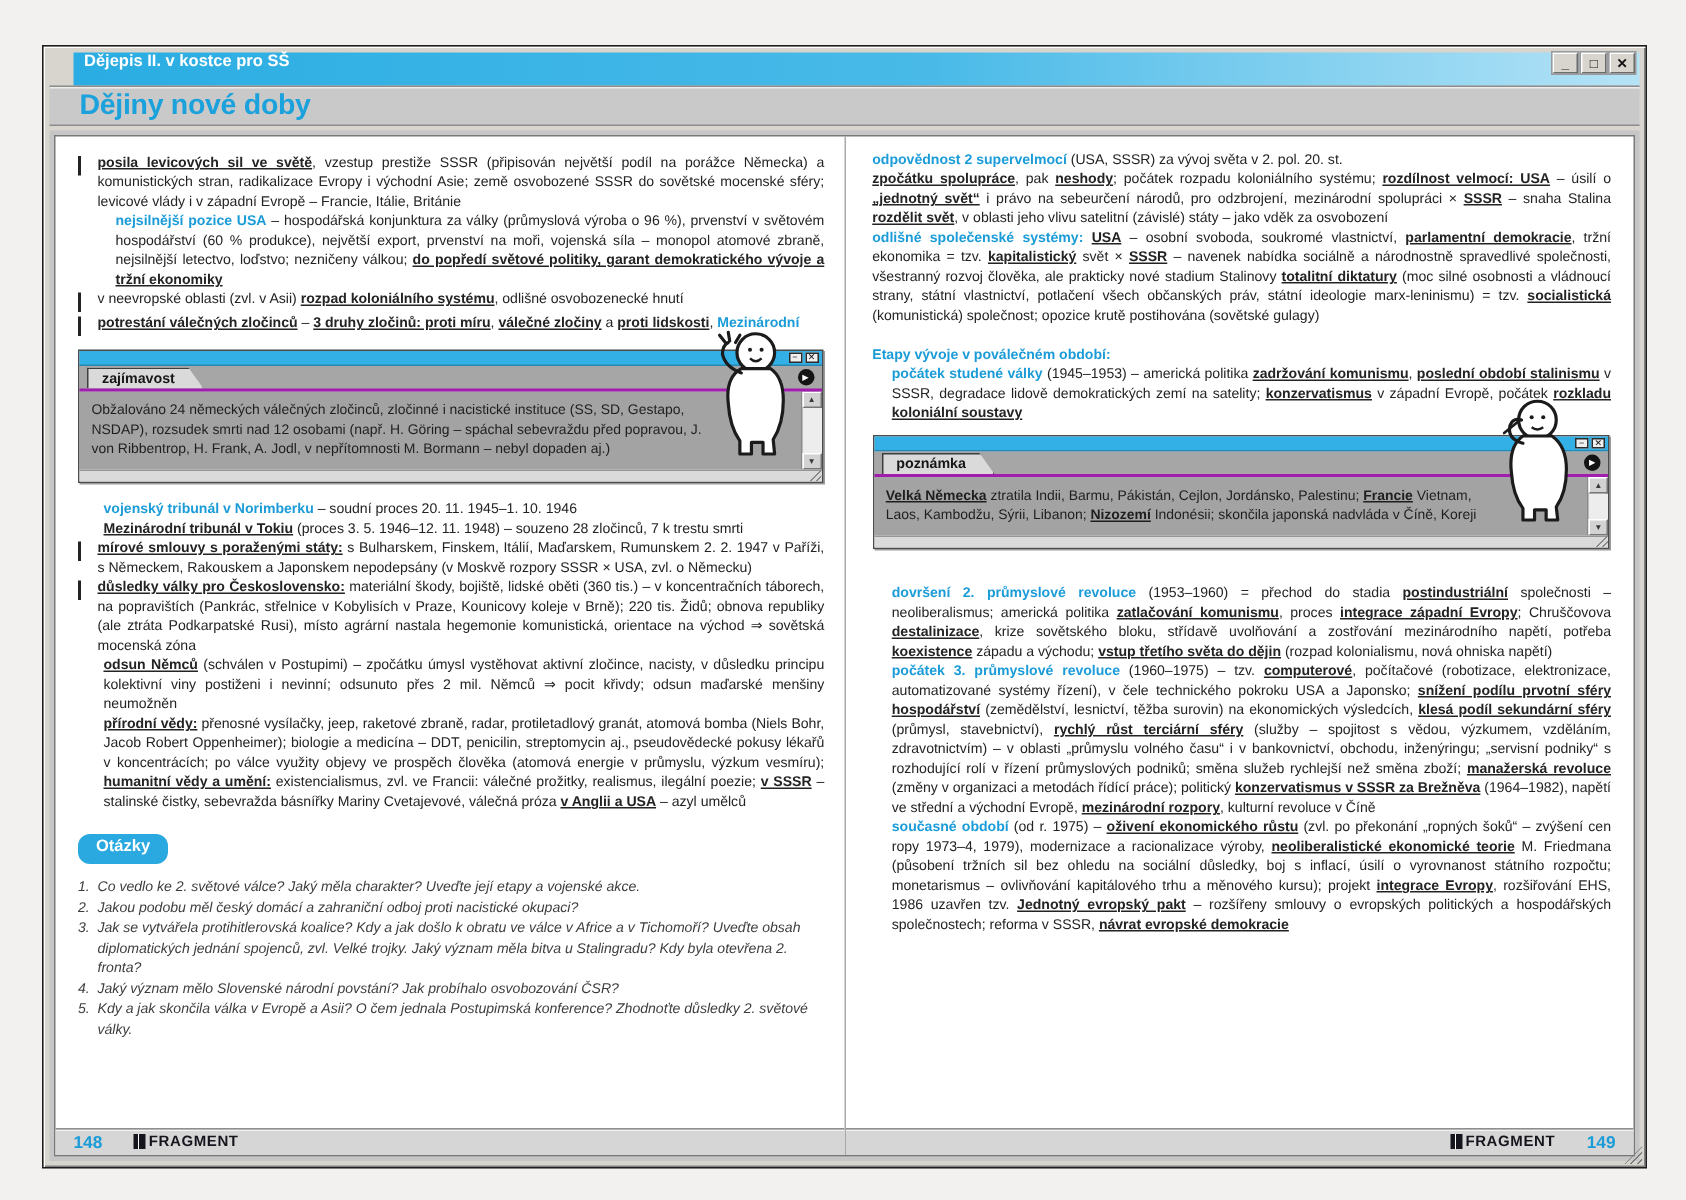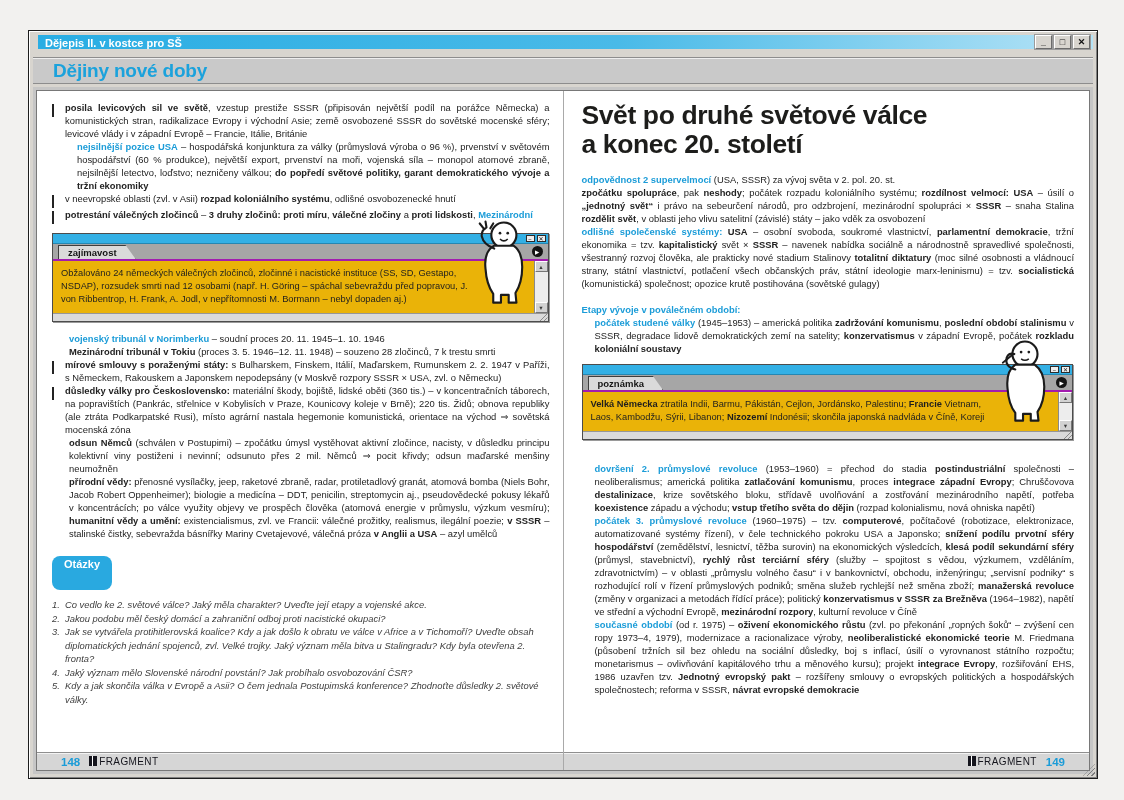--- a/index.html
+++ b/index.html
@@ -1,63 +1,63 @@
 <!DOCTYPE html>
 <html><head>
 <meta charset="utf-8">
 <style>
   html,body{margin:0;padding:0;}
   body{width:1124px;height:800px;background:#f2f1ef;font-family:"Liberation Sans",sans-serif;position:relative;overflow:hidden;}
   .window{position:absolute;left:28px;top:30px;width:1068px;height:747px;background:#d8d5cf;border:1px solid #1d1d1d;box-shadow:inset 1px 1px 0 #ffffff, inset -1px -1px 0 #808080;}
-  .titlebar{position:absolute;left:9px;top:4px;right:4px;height:14px;background:linear-gradient(90deg,#2aade3 0%,#49bae8 55%,#b5e3f6 100%);display:flex;align-items:flex-end;padding:0 3px 0 7px;box-sizing:border-box;}
+  .titlebar{position:absolute;left:20px;top:4px;right:4px;height:24px;background:linear-gradient(90deg,#2aade3 0%,#49bae8 55%,#b5e3f6 100%);display:flex;align-items:flex-start;padding:0 3px 0 7px;box-sizing:border-box;}
   .title-text{color:#ffffff;font-weight:bold;font-size:11px;}
   .win-controls{margin-left:auto;display:flex;gap:2px;}
   .wbtn{width:17px;height:14px;background:#d8d5cf;border:1px solid;border-color:#ffffff #6b6b6b #6b6b6b #ffffff;outline:1px solid #9a9a9a;font-size:9px;font-weight:bold;color:#111;display:flex;align-items:center;justify-content:center;padding:0;line-height:1;font-family:"Liberation Sans",sans-serif;cursor:default;}
   .subtitlebar{position:absolute;left:4px;top:26px;right:4px;height:27px;background:#c9c9c9;border-top:1px solid #8d8d8d;border-bottom:1px solid #8d8d8d;box-shadow:inset 0 1px 0 #eeeeee;display:flex;align-items:center;padding-left:20px;box-sizing:border-box;}
   .subtitle-text{color:#1ba2dc;font-weight:bold;font-size:19px;letter-spacing:-0.2px;}
   .main{position:absolute;left:4px;top:56px;right:4px;bottom:4px;background:#c6c6c6;padding:3px;box-sizing:border-box;}
   .spread{width:100%;height:100%;background:#ffffff;border:1px solid #787878;display:flex;box-sizing:border-box;}
   .page{flex:1;display:flex;flex-direction:column;min-width:0;position:relative;}
   .page-left{border-right:1px solid #a9a9a9;}
   .page-body{flex:1;padding:10px 13px 0 15px;overflow:hidden;}
   .page-right .page-body{padding:8px 15px 0 18px;}
-  .page-footer{height:17px;background:#d6d6d6;border-top:1px solid #8f8f8f;box-shadow:inset 0 1px 0 #f3f3f3;display:flex;align-items:center;padding:0 24px;gap:9px;flex:none;}
+  .page-footer{height:17px;background:#d6d6d6;border-top:1px solid #8f8f8f;box-shadow:inset 0 1px 0 #f3f3f3;display:flex;align-items:center;padding:0 12px;gap:21px;flex:none;}
   .page-footer.right{justify-content:flex-end;}
   .pagenum{color:#1b9cd8;font-weight:bold;font-size:11.5px;}
-  .logo{display:inline-flex;align-items:flex-start;gap:2px;color:#15151d;font-weight:normal;font-size:10px;letter-spacing:0.4px;}
+  .logo{display:inline-flex;align-items:flex-start;gap:2px;color:#15151d;font-weight:bold;font-size:10px;letter-spacing:0.4px;}
   .logo-book{width:8px;height:10px;background:linear-gradient(90deg,#15151d 0 3px,#ffffff 3px 4px,#15151d 4px 100%);display:inline-block;}
   
   .para{font-size:9.4px;line-height:13px;color:#232323;text-align:justify;}
   .bullet,.sub,.bsq{display:flex;}
   .mk{flex:none;width:13px;padding-top:3px;}
   .sub .mk{width:12px;padding-top:2.5px;}
   .mk-o{width:6px;height:6px;border:1.2px solid #232323;box-sizing:border-box;}
   .mk-c{width:6px;height:6px;background:#2aa7e0;}
   .mk-b{width:6px;height:6px;background:#161616;}
   .sub{margin-left:13px;}
   .plain{padding-left:17px;}
   .ptext{flex:1;min-width:0;}
-  .s-b{font-weight:bold;}
+  .s-b{font-weight:bold;text-decoration:underline;}
   .s-c{color:#1b9cd8;font-weight:bold;}
   .heading{font-size:26.5px;line-height:29px;font-weight:bold;color:#1d1d1b;letter-spacing:-0.4px;margin:2px 0 14px;}
   .heading span{display:block;}
-  .badge{display:inline-block;background:#29a9e0;color:#ffffff;font-weight:bold;font-size:11px;padding:2px 12px 20px;border-radius:8px;margin:16px 0 8px;}
+  .badge{display:inline-block;background:#29a9e0;color:#ffffff;font-weight:bold;font-size:11px;padding:2px 12px 6px;border-radius:8px;margin:16px 0 8px;}
   .q{display:flex;font-style:italic;color:#3d3d3d;font-size:9.4px;line-height:13.5px;}
   .qn{flex:none;width:13px;}
   .qt{flex:1;}
   .vgap{height:13px;}
   
   .nbox{position:relative;margin:9px 1px 10px 0;border:1px solid #4c4c4c;background:#f4f4f4;box-shadow:1px 1px 0 #9a9a9a;}
   .nbox.last{margin-bottom:22px;}
   .nb-top{height:9px;background:#33b0e5;display:flex;justify-content:flex-end;align-items:center;gap:2px;padding:0 2px;border-bottom:1px solid #2587b2;}
   .nb-btn{width:9px;height:7px;background:#efefef;border:1px solid #2c2c2c;font-size:6px;color:#111;display:flex;align-items:center;justify-content:center;padding:0;line-height:1;cursor:default;}
   .nb-tabs{height:15px;background:#a6a6a6;border-bottom:2px solid #a21caf;position:relative;}
   .nb-tab{position:absolute;left:5px;bottom:0;background:#dadada;border:1px solid #3e3e3e;border-bottom:none;font-weight:bold;font-size:9.5px;color:#161616;padding:1px 18px 1px 9px;clip-path:polygon(0 0,calc(100% - 10px) 0,100% 100%,0 100%);}
   .nb-play{position:absolute;right:5px;top:2px;width:11px;height:11px;border-radius:50%;background:#141414;color:#ffffff;font-size:5.5px;display:flex;align-items:center;justify-content:center;padding:0;border:none;cursor:default;}
-  .nb-body{display:flex;background:#eab308;}
+  .nb-body{display:flex;background:#a3a3a3;}
   .nb-text{flex:1;padding:6px 64px 7px 8px;font-size:9.3px;line-height:13px;color:#1e1e1e;text-align:left;}
   .nb-scroll{flex:none;width:13px;background:#ededed;border-left:1px solid #8a8a8a;display:flex;flex-direction:column;justify-content:space-between;}
   .nb-sbtn{height:11px;background:#d2d2d2;border:1px solid;border-color:#ffffff #767676 #767676 #ffffff;font-size:5.5px;color:#3a3a3a;display:flex;align-items:center;justify-content:center;padding:0;cursor:default;}
   .nb-bottom{height:7px;background:#dadada;border-top:1px solid #969696;position:relative;}
   .grip{position:absolute;right:0;bottom:0;width:10px;height:10px;background:repeating-linear-gradient(135deg,transparent 0 2px,#8a8a8a 2px 3px);clip-path:polygon(100% 0,100% 100%,0 100%);}
   .nb-cartoon{position:absolute;right:20px;bottom:9px;z-index:3;line-height:0;}
   .win-grip{position:absolute;right:2px;bottom:2px;width:12px;height:12px;background:repeating-linear-gradient(135deg,transparent 0 2px,#7e7e7e 2px 3px);clip-path:polygon(100% 0,100% 100%,0 100%);}
 </style>
 </head>
 <body>
@@ -166,24 +166,20 @@
         <div class="page-footer">
           <span class="pagenum">148</span>
           <span class="logo">
               <span class="logo-book"></span>
               <span>FRAGMENT</span>
             </span>
         </div>
       </div>
       <div class="page page-right">
         <div class="page-body">
-            <h1 class="heading">
-              <span>Svět po druhé světové válce</span>
-              <span>a konec 20. století</span>
-            </h1>
             <div class="para"><span class="s-c">odpovědnost 2 supervelmocí</span><span> (USA, SSSR) za vývoj světa v 2. pol. 20. st.</span></div>
             <div class="para"><span class="s-b">zpočátku spolupráce</span><span>, pak </span><span class="s-b">neshody</span><span>; počátek rozpadu koloniálního systému; </span><span class="s-b">rozdílnost velmocí: USA</span><span> – úsilí o </span><span class="s-b">„jednotný svět“</span><span> i právo na sebeurčení národů, pro odzbrojení, mezinárodní spolupráci × </span><span class="s-b">SSSR</span><span> – snaha Stalina </span><span class="s-b">rozdělit svět</span><span>, v oblasti jeho vlivu satelitní (závislé) státy – jako vděk za osvobození</span></div>
             <div class="para"><span class="s-c">odlišné společenské systémy:</span><span> </span><span class="s-b">USA</span><span> – osobní svoboda, soukromé vlastnictví, </span><span class="s-b">parlamentní demokracie</span><span>, tržní ekonomika = tzv. </span><span class="s-b">kapitalistický</span><span> svět × </span><span class="s-b">SSSR</span><span> – navenek nabídka sociálně a národnostně spravedlivé společnosti, všestranný rozvoj člověka, ale prakticky nové stadium Stalinovy </span><span class="s-b">totalitní diktatury</span><span> (moc silné osobnosti a vládnoucí strany, státní vlastnictví, potlačení všech občanských práv, státní ideologie marx-leninismu) = tzv. </span><span class="s-b">socialistická</span><span> (komunistická) společnost; opozice krutě postihována (sovětské gulagy)</span></div>
             <div class="vgap"></div>
             <div class="para"><span class="s-c">Etapy vývoje v poválečném období:</span></div>
             <div class="para bsq">
               <span class="mk"><span class="mk-b"></span></span>
               <div class="ptext"><span class="s-c">počátek studené války</span><span> (1945–1953) – americká politika </span><span class="s-b">zadržování komunismu</span><span>, </span><span class="s-b">poslední období stalinismu</span><span> v SSSR, degradace lidově demokratických zemí na satelity; </span><span class="s-b">konzervatismus</span><span> v západní Evropě, počátek </span><span class="s-b">rozkladu koloniální soustavy</span></div>
             </div>
             <div class="nbox last">

